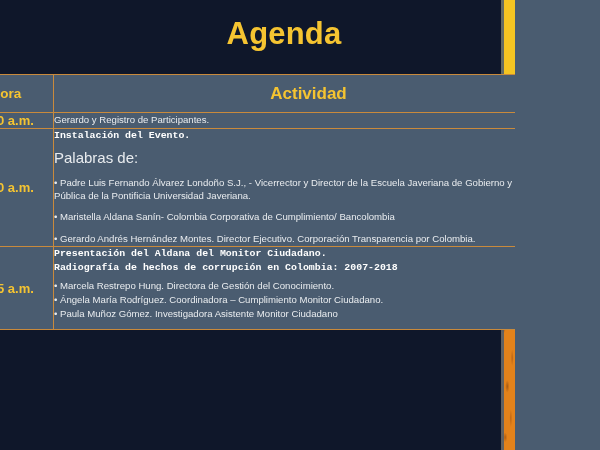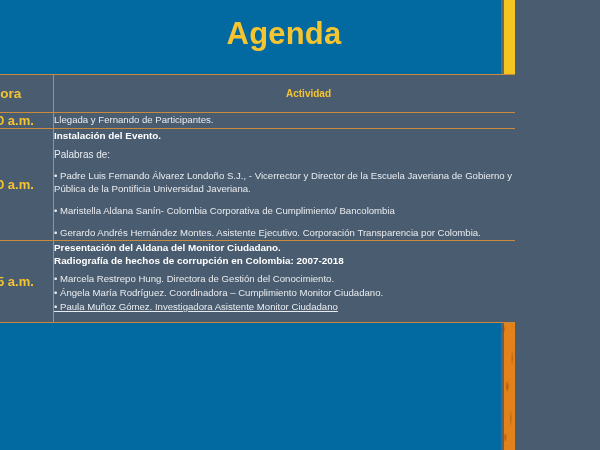--- a/index.html
+++ b/index.html
@@ -15,21 +15,21 @@
     position: relative;
   }
 
   
   #slide {
     position: absolute;
     left: 0;
     top: 0;
     width: 515px;
     height: 450px;
-    background: #0369a1;
+    background: #0f172a;
     overflow: hidden;
   }
 
   
   #edge-strip {
     position: absolute;
     top: 0;
     right: 0;
     width: 14px;
     height: 450px;
@@ -115,21 +115,21 @@
     padding: 0;
     vertical-align: middle;
     background: #4a5c70;
   }
   .col-time  { width: 94px; }
   .col-act   { width: 509px; }
 
   thead th {
     height: 37px;
     color: #f5c431;
-    font-size: 10px;
+    font-size: 17px;
     font-weight: bold;
     text-align: center;
   }
   thead th.th-time { font-size: 13.5px; }
 
   td.time-cell {
     color: #f5c431;
     font-weight: bold;
     font-size: 13px;
     text-align: center;
@@ -142,32 +142,33 @@
     text-align: left;
     padding: 7px 9px 7px 10px;
     vertical-align: middle;
   }
 
   .act-head {
     font-weight: bold;
     font-size: 9.9px;
     color: #ffffff;
     margin: 0 0 6px 0;
+    font-family: Liberation Mono, monospace;
   }
   .act-head .l2 { display: block; }
   .act-sub {
     margin: 0 0 8px 0;
-    font-size: 10px;
+    font-size: 15px;
   }
   .act-line {
     margin: 0 0 9px 0;
   }
   .act-line:last-child { margin-bottom: 0; }
   .act-line.tight { margin: 0 0 1px 0; }
-  .act-line.tight:last-child { margin-bottom: 8px; text-decoration: underline; }
+  .act-line.tight:last-child { margin-bottom: 8px; }
   .row3-block { margin-top: 2px; }
 </style>
 </head>
 <body>
 
 <div id="slide">
 
   <div id="edge-strip">
     <div id="edge-yellow"></div>
     <div id="edge-orange"></div>
@@ -181,32 +182,32 @@
       <tr>
         <th class="col-time th-time">Hora</th>
         <th class="col-act">Actividad</th>
       </tr>
     </thead>
     <tbody>
 
       <tr>
         <td class="col-time time-cell">7:30 a.m.</td>
         <td class="col-act act-cell">
-          <div class="act-line">Llegada y Fernando de Participantes.</div>
+          <div class="act-line">Gerardo y Registro de Participantes.</div>
         </td>
       </tr>
 
       <tr>
         <td class="col-time time-cell">8:00 a.m.</td>
         <td class="col-act act-cell">
           <div class="act-head">Instalación del Evento.</div>
           <div class="act-sub">Palabras de:</div>
           <div class="act-line">• Padre Luis Fernando Álvarez Londoño S.J., - Vicerrector y Director de la Escuela Javeriana de Gobierno y Ética Pública de la Pontificia Universidad Javeriana.</div>
           <div class="act-line">• Maristella Aldana Sanín- Colombia Corporativa de Cumplimiento/ Bancolombia</div>
-          <div class="act-line">• Gerardo Andrés Hernández Montes. Asistente Ejecutivo. Corporación Transparencia por Colombia.</div>
+          <div class="act-line">• Gerardo Andrés Hernández Montes. Director Ejecutivo. Corporación Transparencia por Colombia.</div>
         </td>
       </tr>
 
       <tr>
         <td class="col-time time-cell">8:45 a.m.</td>
         <td class="col-act act-cell">
           <div class="act-head">
             <span>Presentación del Aldana del Monitor Ciudadano.</span>
             <span class="l2">Radiografía de hechos de corrupción en Colombia: 2007-2018</span>
           </div>

